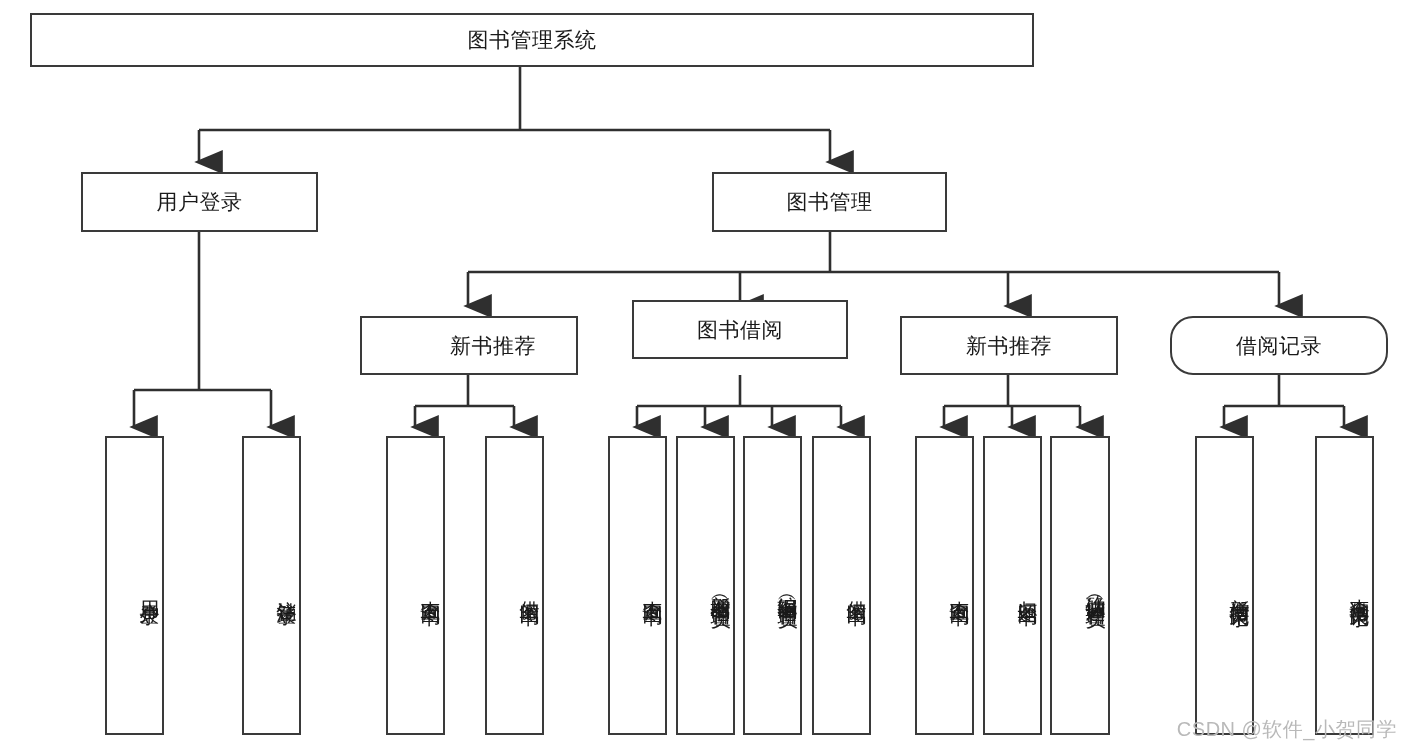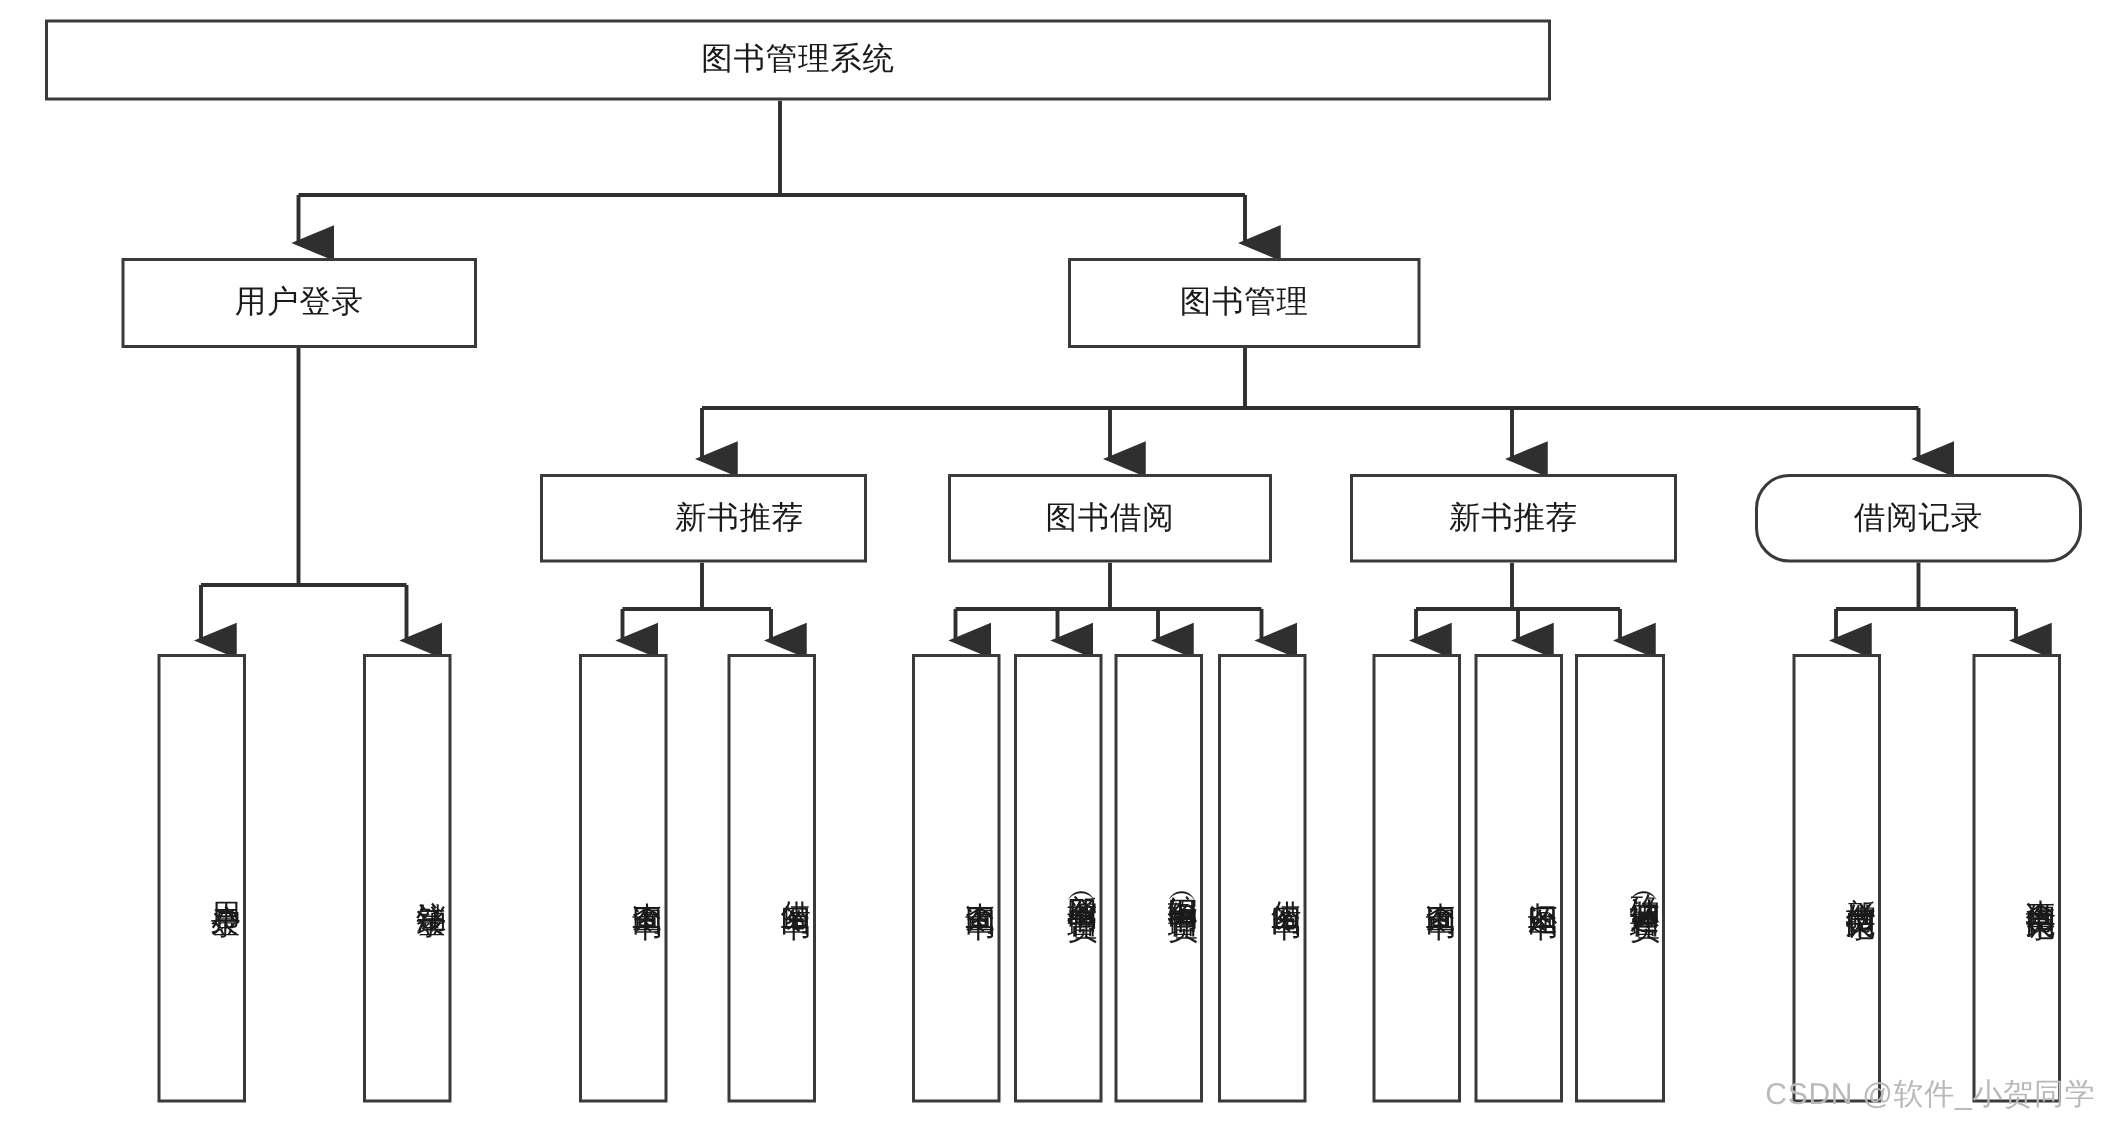--- a/index.html
+++ b/index.html
@@ -133,21 +133,21 @@
   <div class="node node-h" style="left:81px; top:172px; width:237px; height:60px;">
     <span>用户登录</span>
   </div>
   <div class="node node-h" style="left:712px; top:172px; width:235px; height:60px;">
     <span>图书管理</span>
   </div>
 
   <div class="node node-h" style="left:360px; top:316px; width:218px; height:59px;padding-left:48px;">
     <span>新书推荐</span>
   </div>
-  <div class="node node-h" style="left:632px; top:316px; width:216px; height:59px;">
+  <div class="node node-h" style="left:632px; top:300px; width:216px; height:59px;">
     <span>图书借阅</span>
   </div>
   <div class="node node-h" style="left:900px; top:316px; width:218px; height:59px;">
     <span>新书推荐</span>
   </div>
   <div class="node node-h" style="left:1170px; top:316px; width:218px; height:59px;border-radius:23px;">
     <span>借阅记录</span>
   </div>
 
   <div class="node node-v" style="left:105px; top:436px; width:59px; height:299px;">

